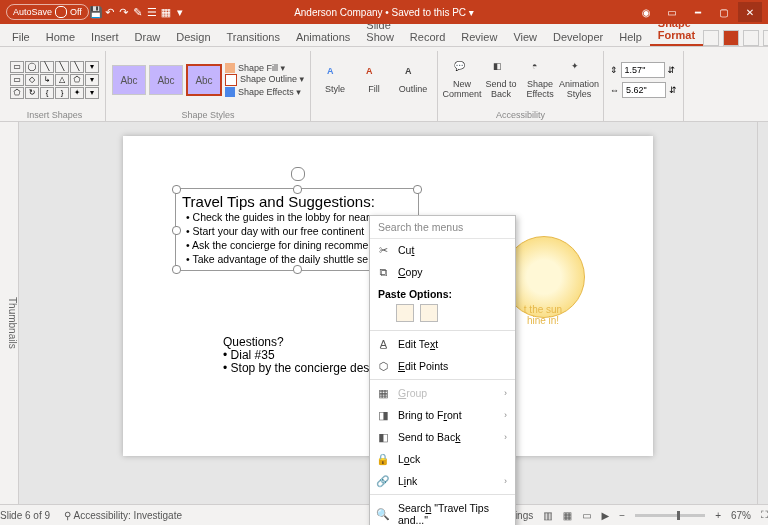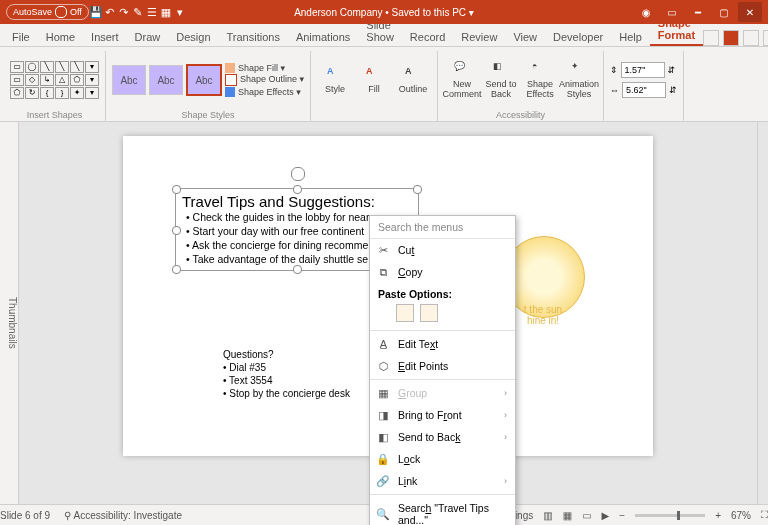--- a/index.html
+++ b/index.html
@@ -39,21 +39,21 @@
 .canvas{flex:1;position:relative;display:flex;justify-content:center;align-items:flex-start;padding-top:14px}
 .slide{width:530px;height:320px;background:#fff;box-shadow:0 0 6px rgba(0,0,0,.25);position:relative}
 .textbox{position:absolute;left:52px;top:52px;width:230px;border:1px solid #999;padding:4px 6px}
 .handle{position:absolute;width:7px;height:7px;background:#fff;border:1px solid #888;border-radius:4px}
 .h-tl{left:-4px;top:-4px}.h-tm{left:50%;top:-4px;margin-left:-4px}.h-tr{right:-4px;top:-4px}
 .h-ml{left:-4px;top:50%;margin-top:-4px}.h-mr{right:-4px;top:50%;margin-top:-4px}
 .h-bl{left:-4px;bottom:-4px}.h-bm{left:50%;bottom:-4px;margin-left:-4px}.h-br{right:-4px;bottom:-4px}
 .rot{position:absolute;left:50%;top:-22px;margin-left:-6px;width:12px;height:12px;border:1px solid #888;border-radius:6px}
 .tb-title-txt{font-weight:400;font-size:15px}
 .bul{font-size:10.5px;line-height:14px;margin-left:4px}
-.questions{position:absolute;left:100px;top:212px;font-size:10px;line-height:13px}
+.questions{position:absolute;left:100px;top:200px;font-size:12px;line-height:13px}
 .sun{position:absolute;right:30px;top:40px;width:180px;height:180px}
 .sun-core{position:absolute;left:60px;top:60px;width:80px;height:80px;border-radius:50%;background:radial-gradient(circle,#fff8d6 30%,#f9d976 80%);border:1px solid #e6b84a}
 .sun-text{position:absolute;left:55px;top:128px;font-size:10px;color:#e6b84a;text-align:center;width:90px}
 .ctx-menu{position:absolute;left:369px;top:93px;width:145px;background:#fff;border:1px solid #bfbfbf;box-shadow:2px 2px 6px rgba(0,0,0,.25);font-size:10.5px;z-index:50}
 .ctx-search{padding:5px 8px;color:#888;border-bottom:1px solid #e5e5e5}
 .ctx-item{padding:5px 8px 5px 28px;position:relative;display:flex;align-items:center}
 .ctx-item .ic{position:absolute;left:7px;width:13px;height:13px;display:flex;align-items:center;justify-content:center;font-size:11px;color:#555}
 .ctx-item .arr{margin-left:auto;color:#888;font-size:9px}
 .ctx-head{padding:5px 8px 2px;font-weight:700}
 .ctx-paste{padding:2px 8px 6px 26px;display:flex;gap:6px}
@@ -244,21 +244,20 @@
             <div class="handle h-br"></div>
          <div class="tb-title-txt">Travel Tips and Suggestions:</div>
          <div class="bul">• <span>Check the guides in the lobby for near</span></div>
          <div class="bul">• <span>Start your day with our free continent</span></div>
          <div class="bul">• <span>Ask the concierge for dining recomme</span></div>
          <div class="bul">• <span>Take advantage of the daily shuttle se</span></div>
        </div>
        <div class="questions">
          <div>Questions?</div>
          <div>• <span>Dial #35</span></div>
-         <div>• <span>Text 3554</span></div>
          <div>• <span>Stop by the concierge desk</span></div>
        </div>
        <div class="sun">
          <div class="sun-core"></div>
          <div class="sun-text"><span>t the sun</span><br><span>hine in!</span></div>
        </div>
      </div>
    </div>
    <div class="collapse-bar"></div>
 

